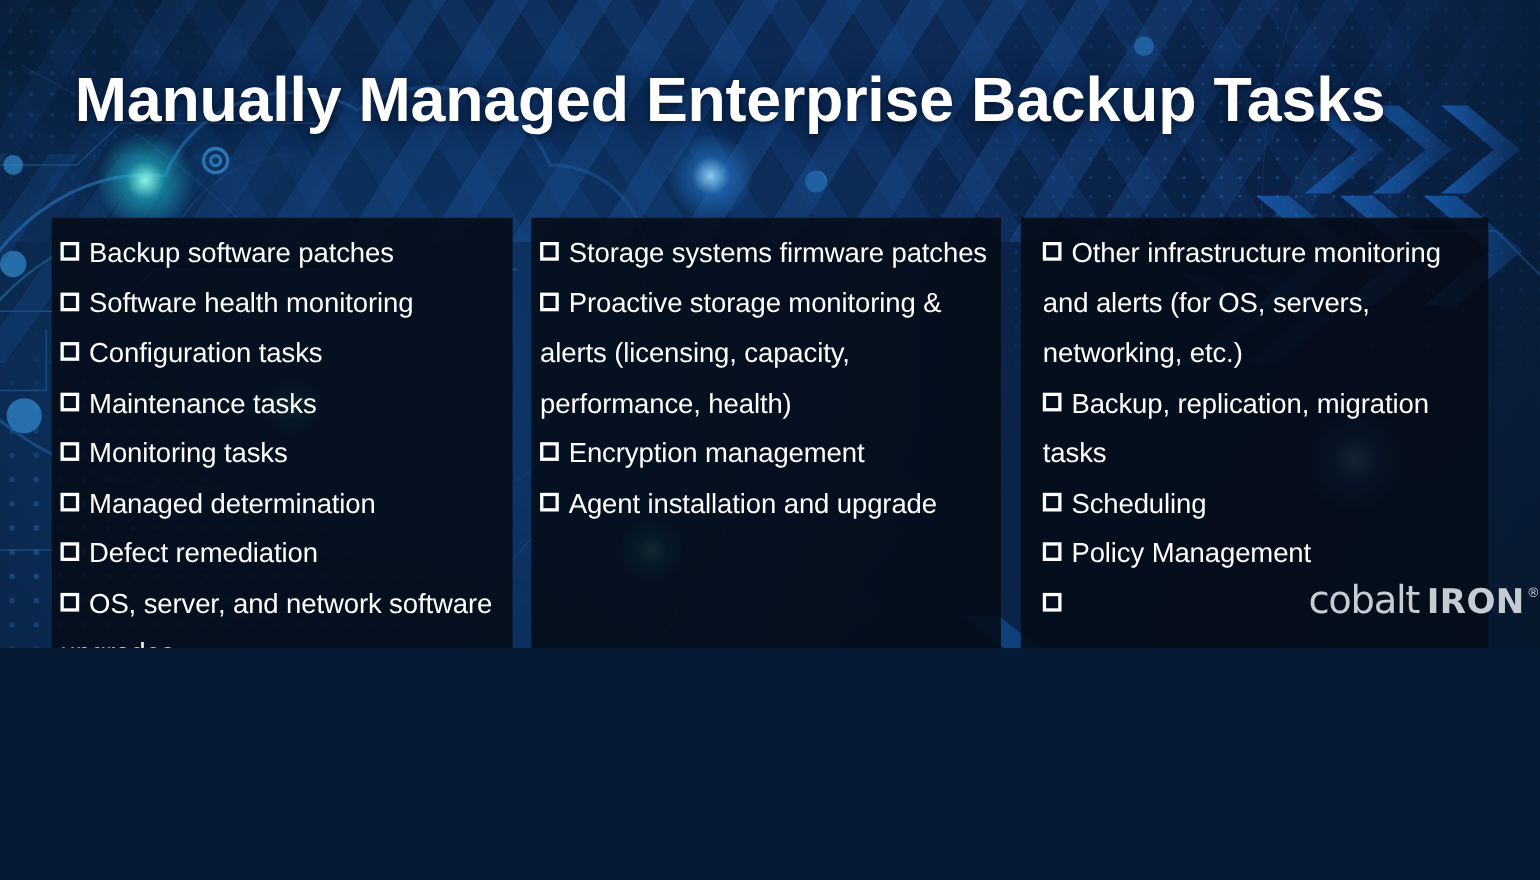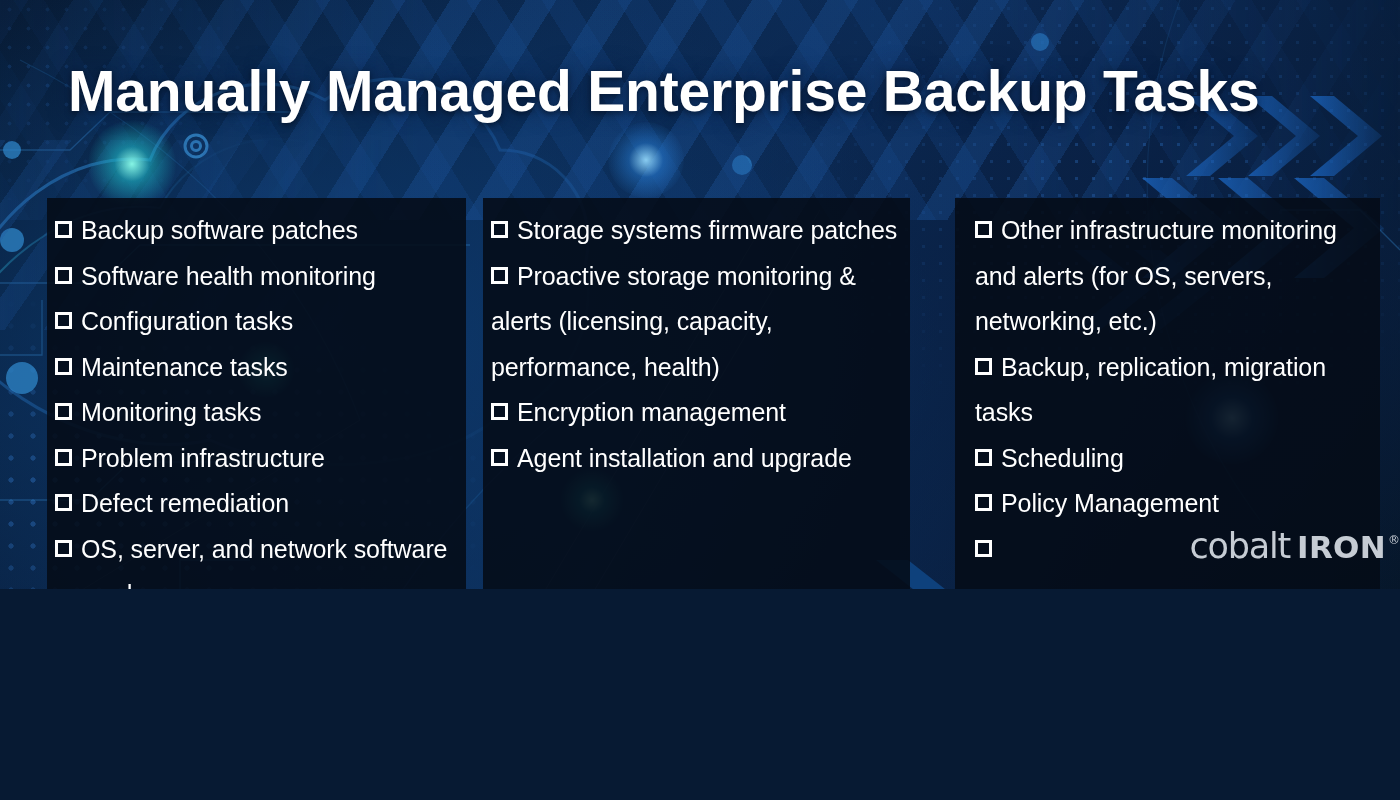--- a/index.html
+++ b/index.html
@@ -120,21 +120,21 @@
   }
   .col {
     position: absolute;
     top: 0;
     background: rgba(4,11,23,0.88);
     box-sizing: border-box;
     padding: 10px 6px 10px 8px;
   }
   .col-1 { left: 0px;   width: 419px; height: 457px; }
   .col-2 { left: 436px; width: 427px; height: 462px; }
-  .col-3 { left: 908px; width: 425px; height: 462px; padding-left: 20px; }
+  .col-3 { left: 881px; width: 425px; height: 462px; padding-left: 20px; }
 
   .task {
     display: block;
     color: #ffffff;
     font-size: 25px;
     line-height: 45.5px;
     letter-spacing: -0.1px;
     text-indent: 0;
   }
   .task .box {
@@ -292,21 +292,21 @@
   <div class="title">Manually Managed Enterprise Backup Tasks</div>
 
   <div class="columns">
 
     <div class="col col-1">
       <span class="task"><span class="box"></span><span>Backup software patches</span></span>
       <span class="task"><span class="box"></span><span>Software health monitoring</span></span>
       <span class="task"><span class="box"></span><span>Configuration tasks</span></span>
       <span class="task"><span class="box"></span><span>Maintenance tasks</span></span>
       <span class="task"><span class="box"></span><span>Monitoring tasks</span></span>
-      <span class="task"><span class="box"></span><span>Problem infrastructure</span></span>
+      <span class="task"><span class="box"></span><span>Managed determination</span></span>
       <span class="task"><span class="box"></span><span>Defect remediation</span></span>
       <span class="task"><span class="box"></span><span>OS, server, and network software upgrades</span></span>
     </div>
 
     <div class="col col-2">
       <span class="task"><span class="box"></span><span>Storage systems firmware patches</span></span>
       <span class="task"><span class="box"></span><span>Proactive storage monitoring &amp; alerts (licensing, capacity, performance, health)</span></span>
       <span class="task"><span class="box"></span><span>Encryption management</span></span>
       <span class="task"><span class="box"></span><span>Agent installation and upgrade</span></span>
     </div>

